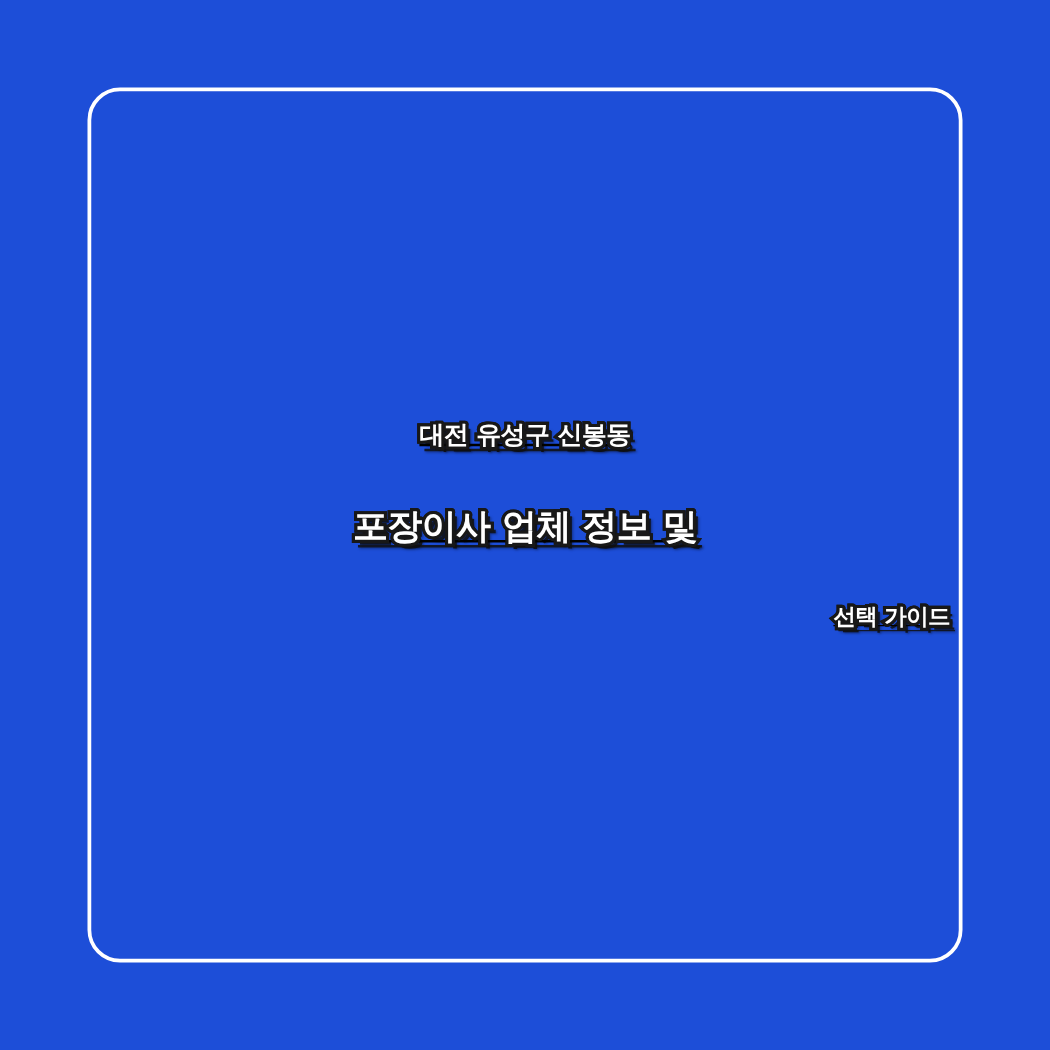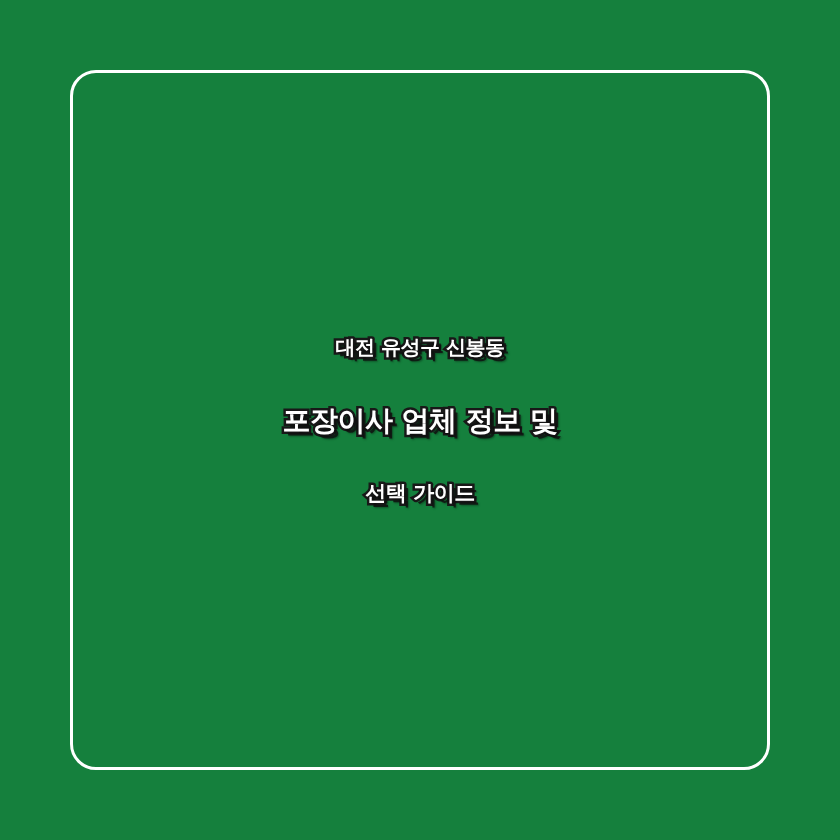--- a/index.html
+++ b/index.html
@@ -61,23 +61,23 @@
     -webkit-text-stroke: 5px #181818;
     paint-order: stroke fill;
     text-shadow:
        4px 4px 0 rgba(15,15,15,0.85),
        5px 5px 2px rgba(0,0,0,0.35);
   }
 </style>
 </head>
 <body>
 
-<div id="card" style="background: #15803d;">
+<div id="card" style="background: #1d4ed8; text-decoration: underline;">
 
   <div id="frame" style="border: 3px solid rgb(255, 255, 255); border-radius: 26px; left: 70px; top: 70px; width: 700px; height: 700px;"></div>
 
   <div id="headline">
     <span class="hl-line" style="color: rgb(255, 255, 255); -webkit-text-stroke: 5px rgb(24, 24, 24); font-size: 20px;">대전 유성구 신봉동</span>
     <span class="hl-line" style="color: rgb(255, 255, 255); -webkit-text-stroke: 5px rgb(24, 24, 24); font-size: 28px;">포장이사 업체 정보 및</span>
-    <span class="hl-line" style="color: rgb(255, 255, 255); -webkit-text-stroke: 5px rgb(24, 24, 24); font-size: 21px;">선택 가이드</span>
+    <span class="hl-line" style="color: rgb(255, 255, 255); -webkit-text-stroke: 5px rgb(24, 24, 24); font-size: 18px; text-align: right;">선택 가이드</span>
   </div>
 
 </div>
 
 </body></html>

